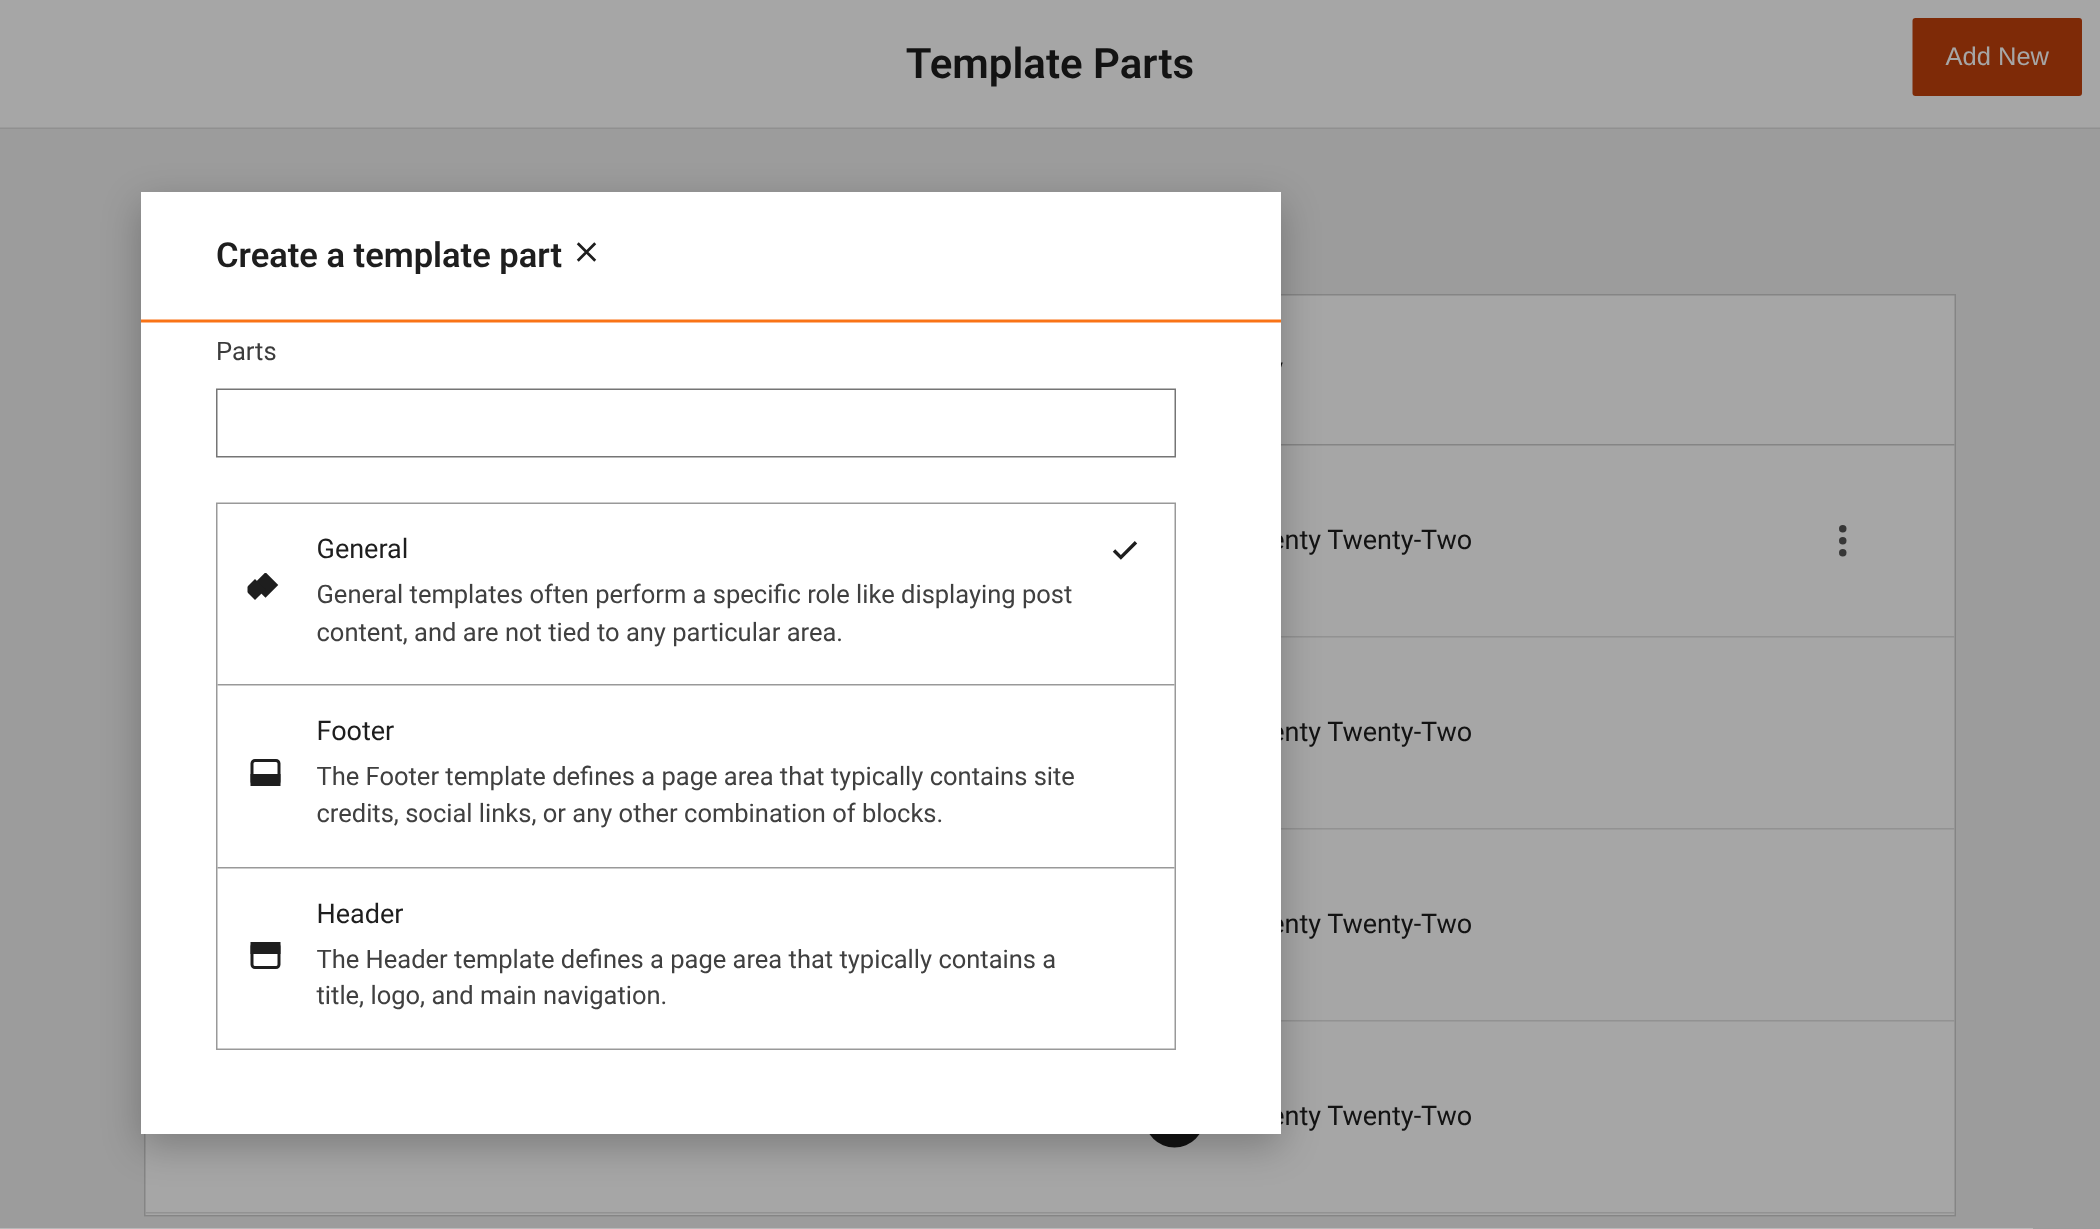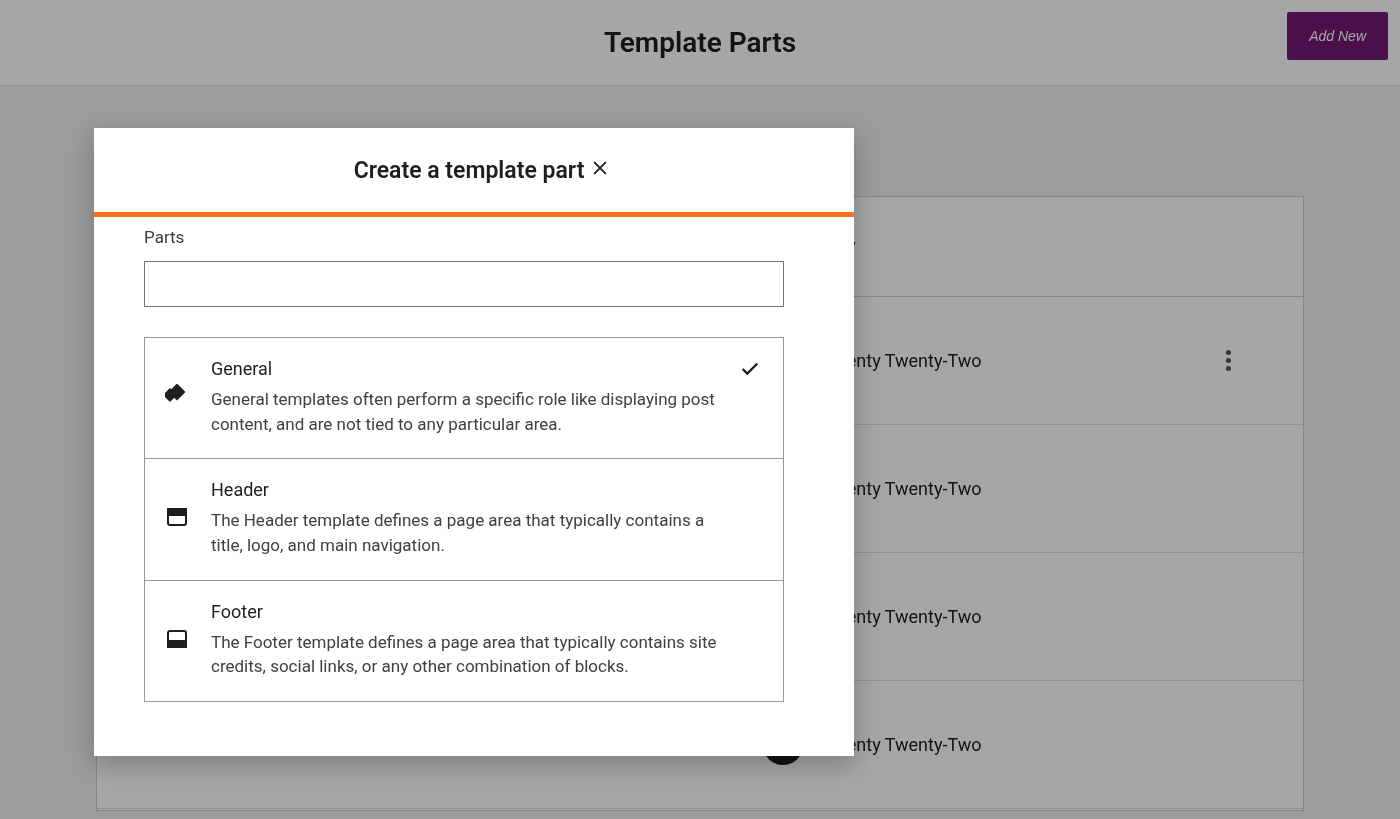--- a/index.html
+++ b/index.html
@@ -29,28 +29,27 @@
   }
   .page-title {
     font-size: 28px;
     font-weight: 600;
     color: #1e1e1e;
   }
   .add-new {
     position: absolute;
     right: 12px;
     top: 12px;
-    background: #701a75;
+    background: #c2410c;
     color: #fff;
     border: none;
     padding: 16px 22px;
-    font-size: 14px;
+    font-size: 17px;
     cursor: pointer;
     border-radius: 2px;
-    font-style: italic;
   }
   
   .table-wrap {
     margin: 110px 96px 0 96px;
     border: 1px solid #ccc;
     background: #fff;
     position: relative;
     height: 615px;
   }
   .table-head {
@@ -107,23 +106,23 @@
     height: 628px;
     background: #fff;
     z-index: 10;
     box-shadow: 0 8px 24px rgba(0,0,0,0.25);
     display: flex;
     flex-direction: column;
   }
   .modal-header {
     display: flex;
     align-items: center;
-    justify-content: center;
+    justify-content: flex-start;
     padding: 24px 28px 24px 50px;
-    border-bottom: 5px solid #f97316;
+    border-bottom: 2px solid #f97316;
   }
   .modal-title {
     font-size: 23px;
     font-weight: 600;
     color: #1e1e1e;
   }
   .close-btn {
     background: none; border: none; cursor: pointer;
     font-size: 24px; line-height: 1; color: #1e1e1e;
     padding: 6px;
@@ -291,37 +290,37 @@
           <svg width="22" height="22" viewBox="0 0 24 24" fill="none" stroke="#1e1e1e" stroke-width="2.5">
               <path d="M4 12 L9 17 L20 6"></path>
             </svg>
         </div>
       </div>
 
       <div class="area-item">
         <div class="area-icon">
           <svg width="24" height="24" viewBox="0 0 24 24" fill="none" stroke="#1e1e1e" stroke-width="2">
               <rect x="3" y="4" width="18" height="16" rx="2"></rect>
-              <rect x="3" y="4" width="18" height="6" fill="#1e1e1e"></rect>
+              <rect x="3" y="14" width="18" height="6" fill="#1e1e1e"></rect>
             </svg>
         </div>
         <div class="area-text">
-          <div class="area-name">Header</div>
-          <div class="area-desc">The Header template defines a page area that typically contains a title, logo, and main navigation.</div>
+          <div class="area-name">Footer</div>
+          <div class="area-desc">The Footer template defines a page area that typically contains site credits, social links, or any other combination of blocks.</div>
         </div>
       </div>
 
       <div class="area-item">
         <div class="area-icon">
           <svg width="24" height="24" viewBox="0 0 24 24" fill="none" stroke="#1e1e1e" stroke-width="2">
               <rect x="3" y="4" width="18" height="16" rx="2"></rect>
-              <rect x="3" y="14" width="18" height="6" fill="#1e1e1e"></rect>
+              <rect x="3" y="4" width="18" height="6" fill="#1e1e1e"></rect>
             </svg>
         </div>
         <div class="area-text">
-          <div class="area-name">Footer</div>
-          <div class="area-desc">The Footer template defines a page area that typically contains site credits, social links, or any other combination of blocks.</div>
+          <div class="area-name">Header</div>
+          <div class="area-desc">The Header template defines a page area that typically contains a title, logo, and main navigation.</div>
         </div>
       </div>
 
     </div>
   </div>
 </div>
 
 </body></html>

